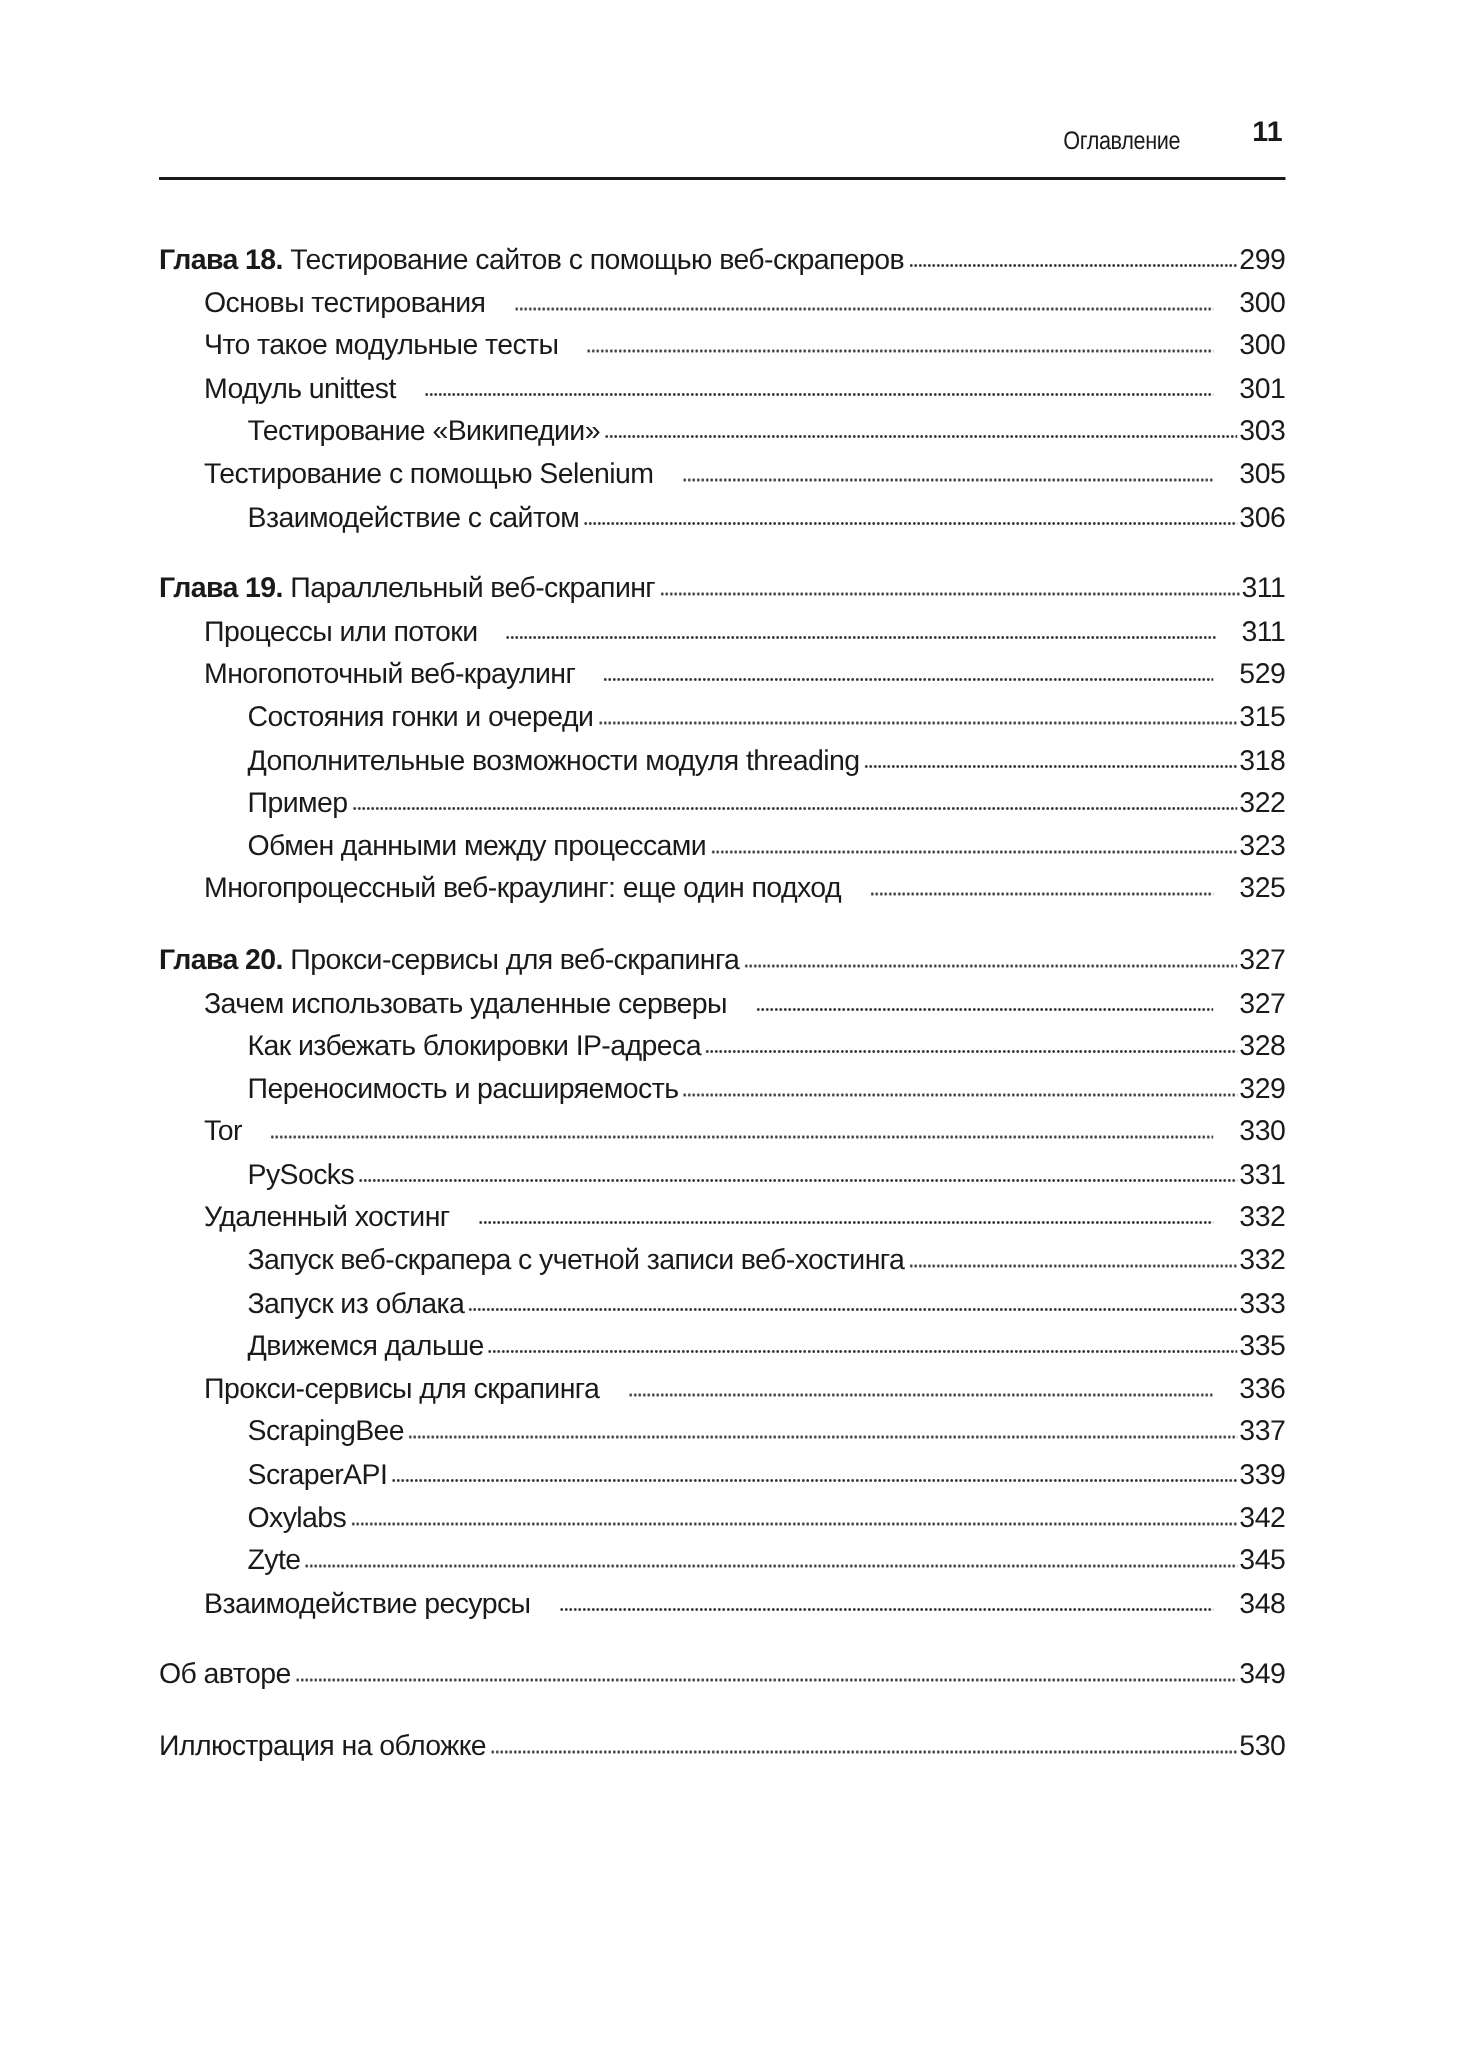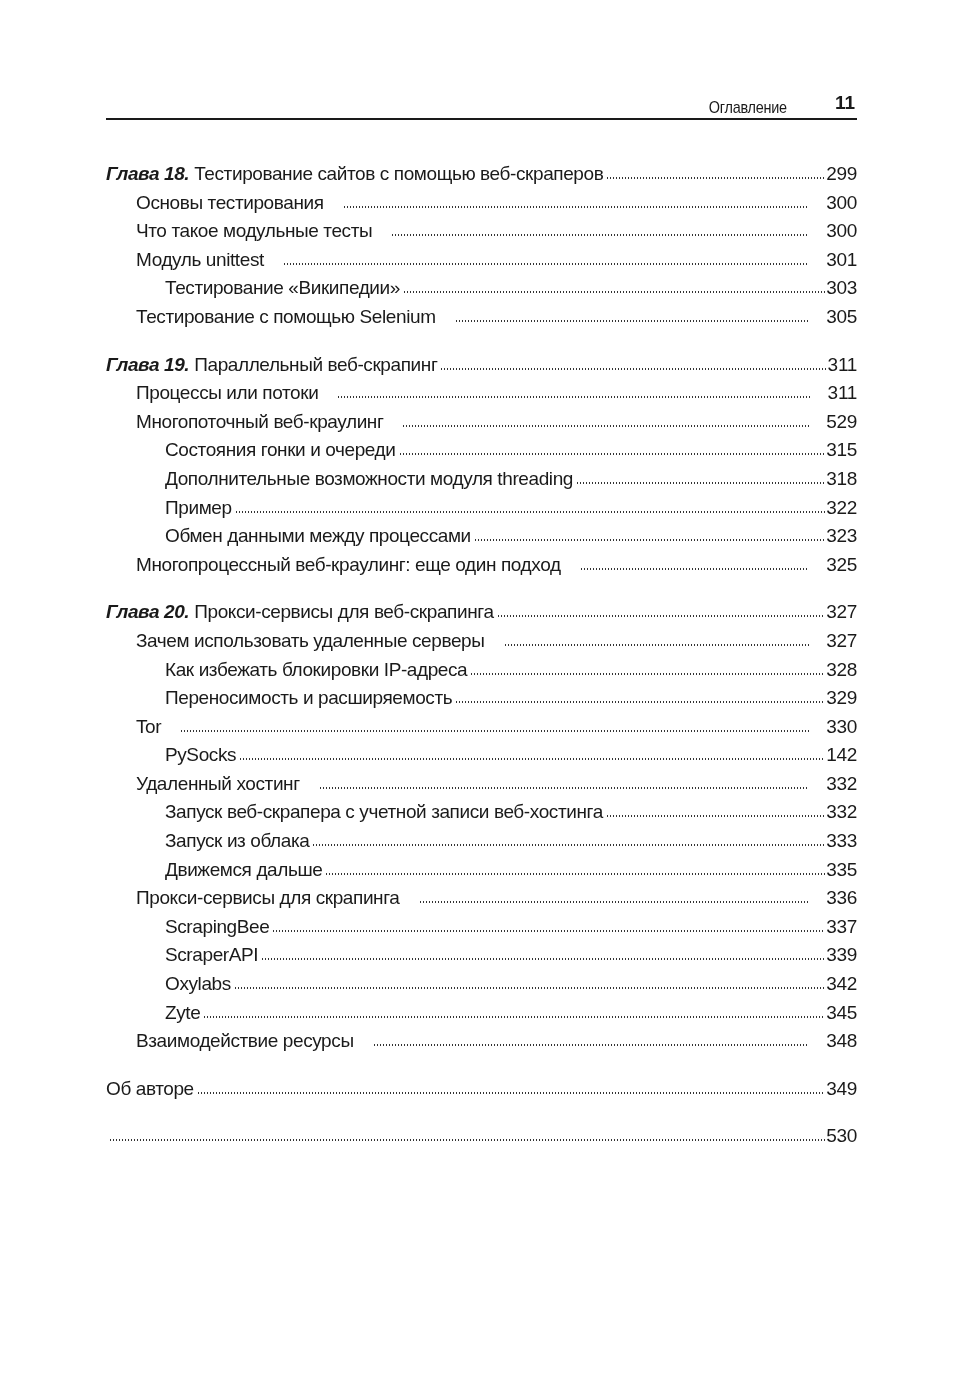--- a/index.html
+++ b/index.html
@@ -1,26 +1,26 @@
 <!DOCTYPE html>
 <html><head>
 <meta charset="utf-8">
 <style>
   html, body { margin: 0; padding: 0; background: #ffffff; }
   body { width: 974px; height: 1376px; position: relative; font-family: "Liberation Sans", sans-serif; color: #1a1a1a; overflow: hidden; }
-  .header { position: absolute; left: 106px; top: 92px; width: 751px; height: 34px; }
+  .header { position: absolute; left: 106px; top: 78px; width: 751px; height: 34px; }
   .header-title { position: absolute; right: 70px; top: 6px; font-size: 17px; letter-spacing: -0.3px; transform: scaleX(0.85); transform-origin: right center; }
   .header-page { position: absolute; right: 2px; top: 0px; font-size: 19px; font-weight: bold; }
   .rule { position: absolute; left: 106px; top: 118px; width: 751px; height: 2px; background: #1a1a1a; }
   .toc { position: absolute; left: 106px; top: 160px; width: 751px; }
   .row { display: flex; align-items: baseline; height: 28.6px; font-size: 19px; line-height: 28.6px; white-space: nowrap; }
   .row.l1 { padding-left: 30px; gap: 16px; }
   .row.l2 { padding-left: 59px; }
   .row .label { transform-origin: left center; letter-spacing: -0.4px; }
-  .row .chap { font-weight: bold; letter-spacing: -0.4px; margin-right: 5px; font-style: italic; }
+  .row .chap { font-weight: bold; letter-spacing: -0.4px; margin-right: 5px; }
   .row .dots { flex: 1; overflow: hidden; margin: 0 1px; position: relative; height: 1em; }
   .row .dots::after { content: ""; position: absolute; left: 2px; right: 0; bottom: 1px; height: 2px; background-image: radial-gradient(circle, #333 0.8px, transparent 1px); background-size: 3px 2px; background-repeat: repeat-x; }
   .row .page { letter-spacing: -0.3px; }
   .gap { height: 19px; }
 </style>
 </head>
 <body>
 
 <div class="header">
   <span class="header-title">Оглавление</span>
@@ -54,20 +54,25 @@
   <div class="row l2">
       <span class="label">Тестирование «Википедии»</span>
       <span class="dots"></span>
       <span class="page">303</span>
     </div>
   <div class="row l1">
       <span class="label">Тестирование с помощью Selenium</span>
       <span class="dots"></span>
       <span class="page">305</span>
     </div>
+  <div class="row l2">
+      <span class="label">Взаимодействие с сайтом</span>
+      <span class="dots"></span>
+      <span class="page">306</span>
+    </div>
 
   <div class="gap"></div>
 
   <div class="row">
     <span class="chap">Глава 19.</span>
     <span class="label">Параллельный веб-скрапинг</span>
     <span class="dots"></span>
     <span class="page">311</span>
   </div>
   <div class="row l1">
@@ -130,21 +135,21 @@
       <span class="page">329</span>
     </div>
   <div class="row l1">
       <span class="label">Tor</span>
       <span class="dots"></span>
       <span class="page">330</span>
     </div>
   <div class="row l2">
       <span class="label">PySocks</span>
       <span class="dots"></span>
-      <span class="page">142</span>
+      <span class="page">331</span>
     </div>
   <div class="row l1">
       <span class="label">Удаленный хостинг</span>
       <span class="dots"></span>
       <span class="page">332</span>
     </div>
   <div class="row l2">
       <span class="label">Запуск веб-скрапера с учетной записи веб-хостинга</span>
       <span class="dots"></span>
       <span class="page">332</span>
@@ -194,16 +199,17 @@
 
   <div class="row">
       <span class="label">Об авторе</span>
       <span class="dots"></span>
       <span class="page">349</span>
     </div>
 
   <div class="gap"></div>
 
   <div class="row">
+      <span class="label">Иллюстрация на обложке</span>
       <span class="dots"></span>
       <span class="page">530</span>
     </div>
 </div>
 
 </body></html>

